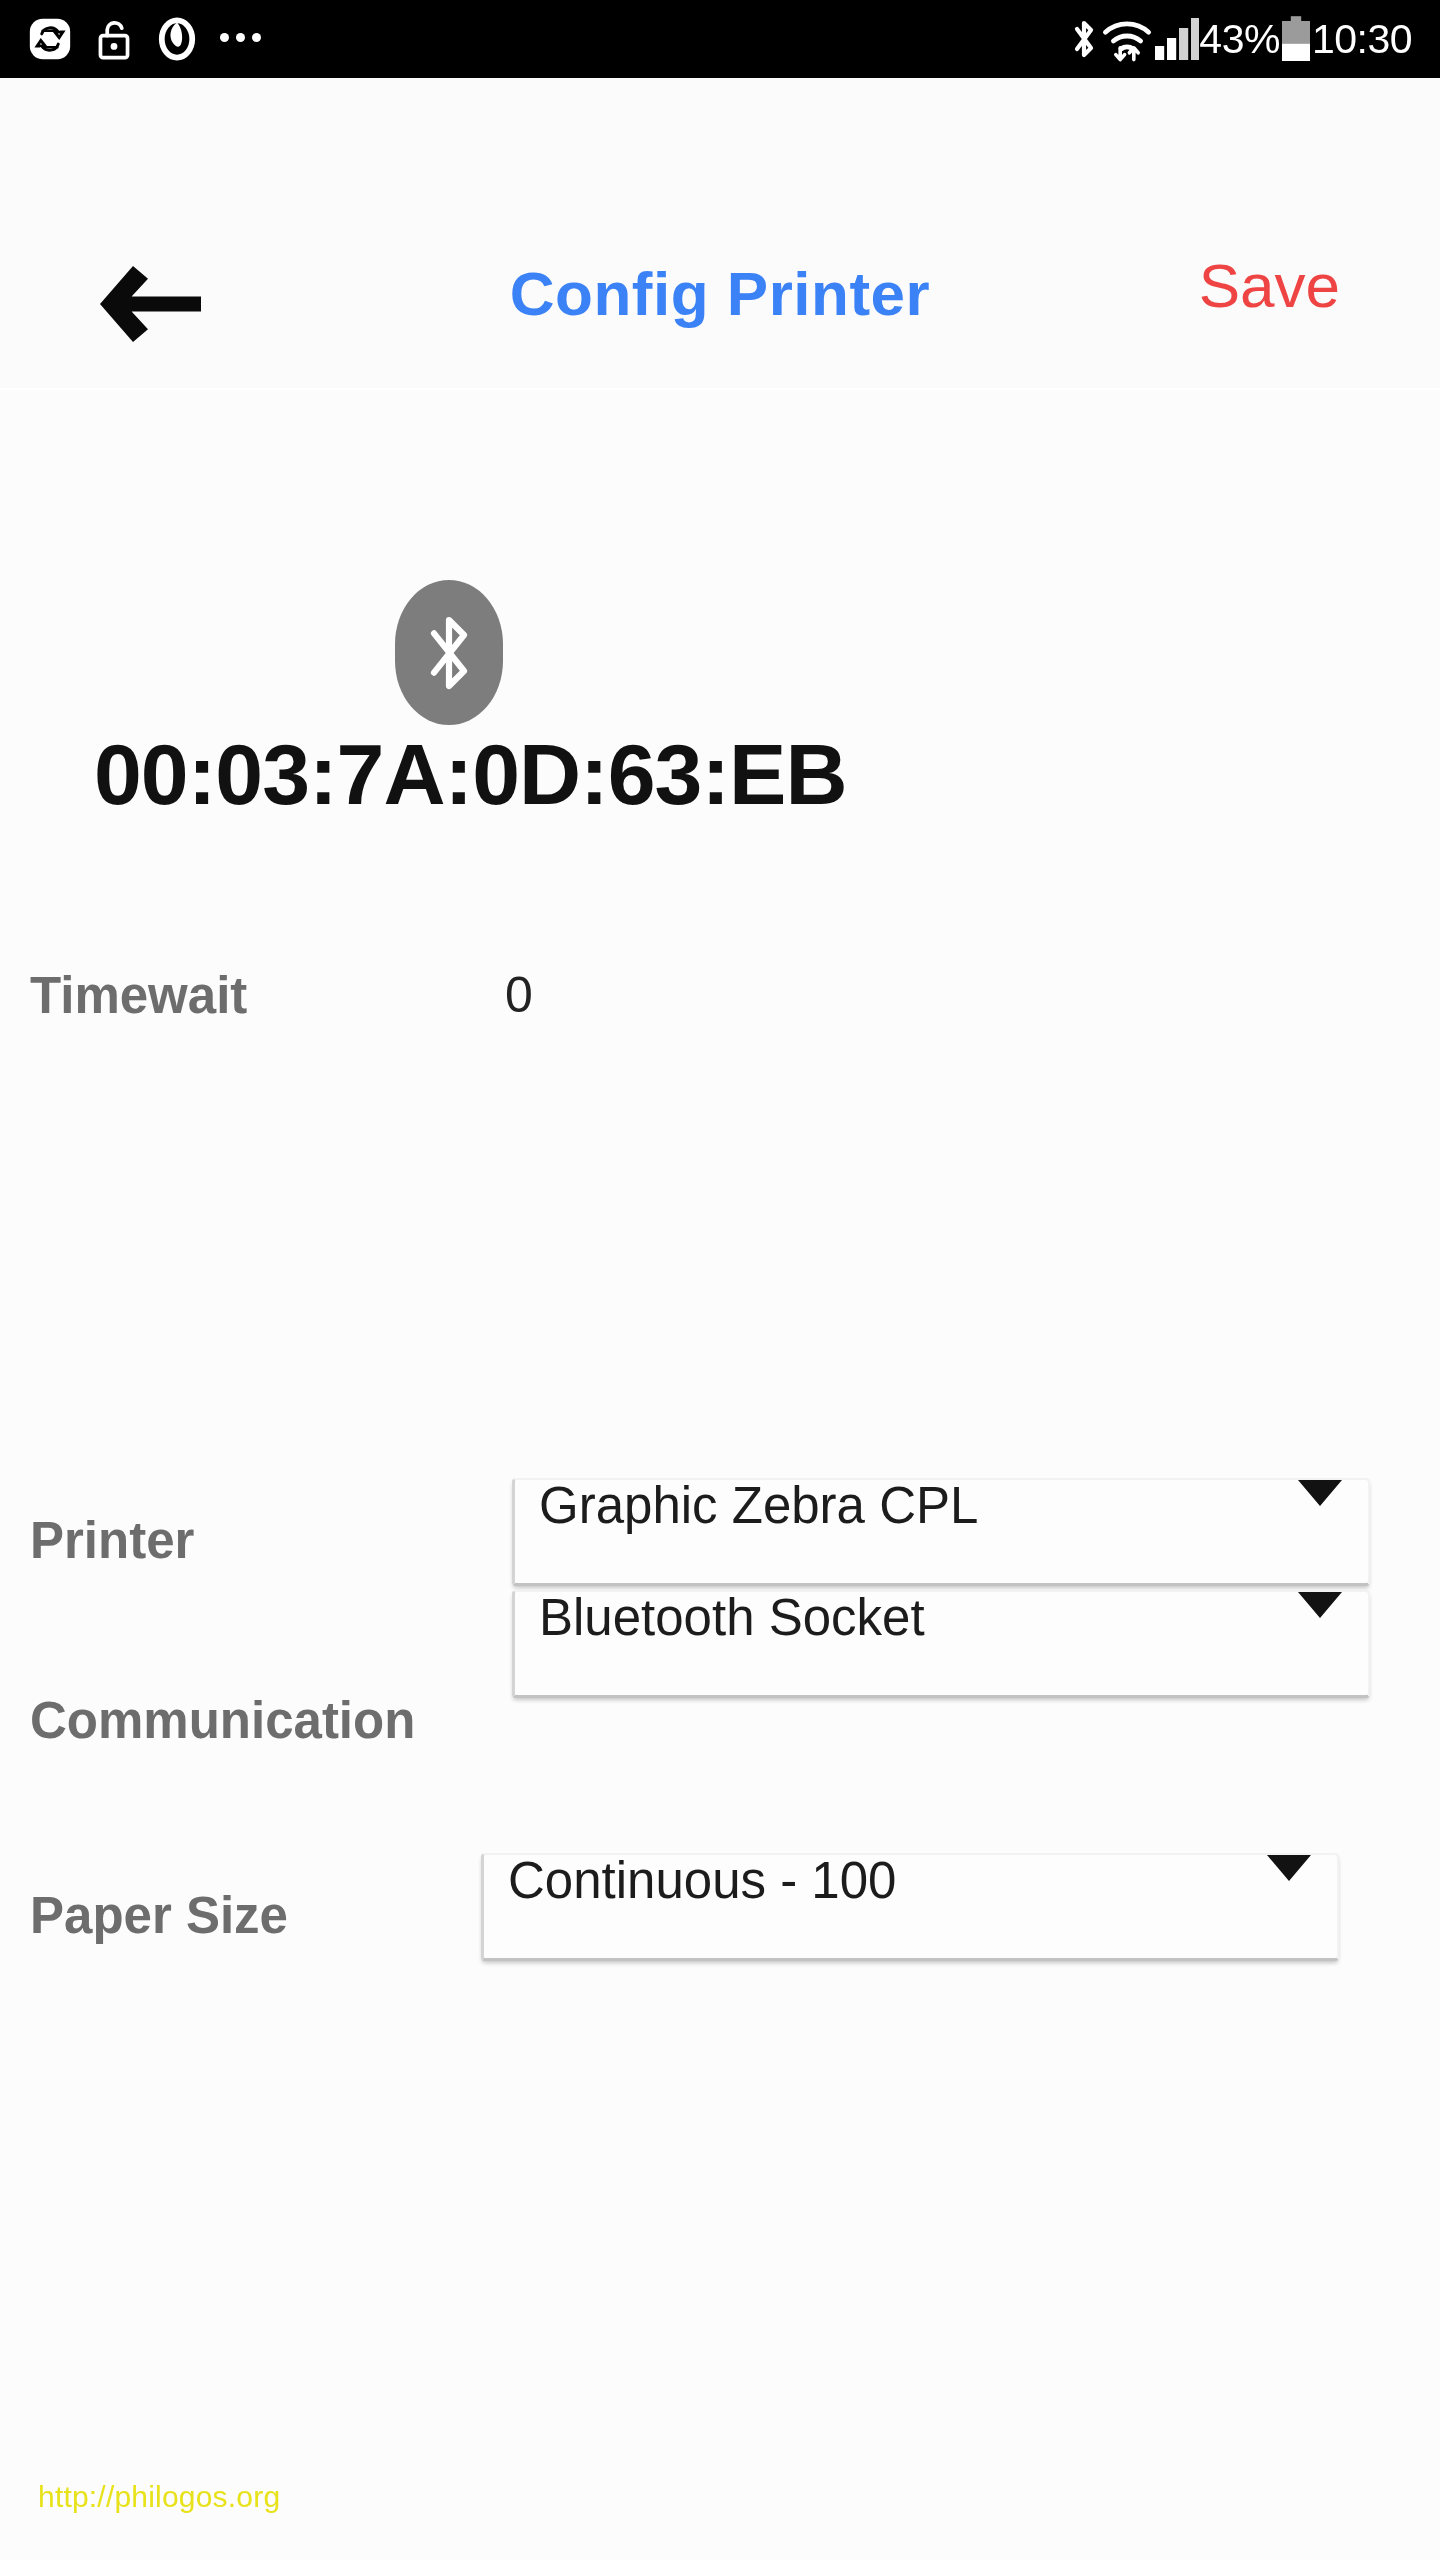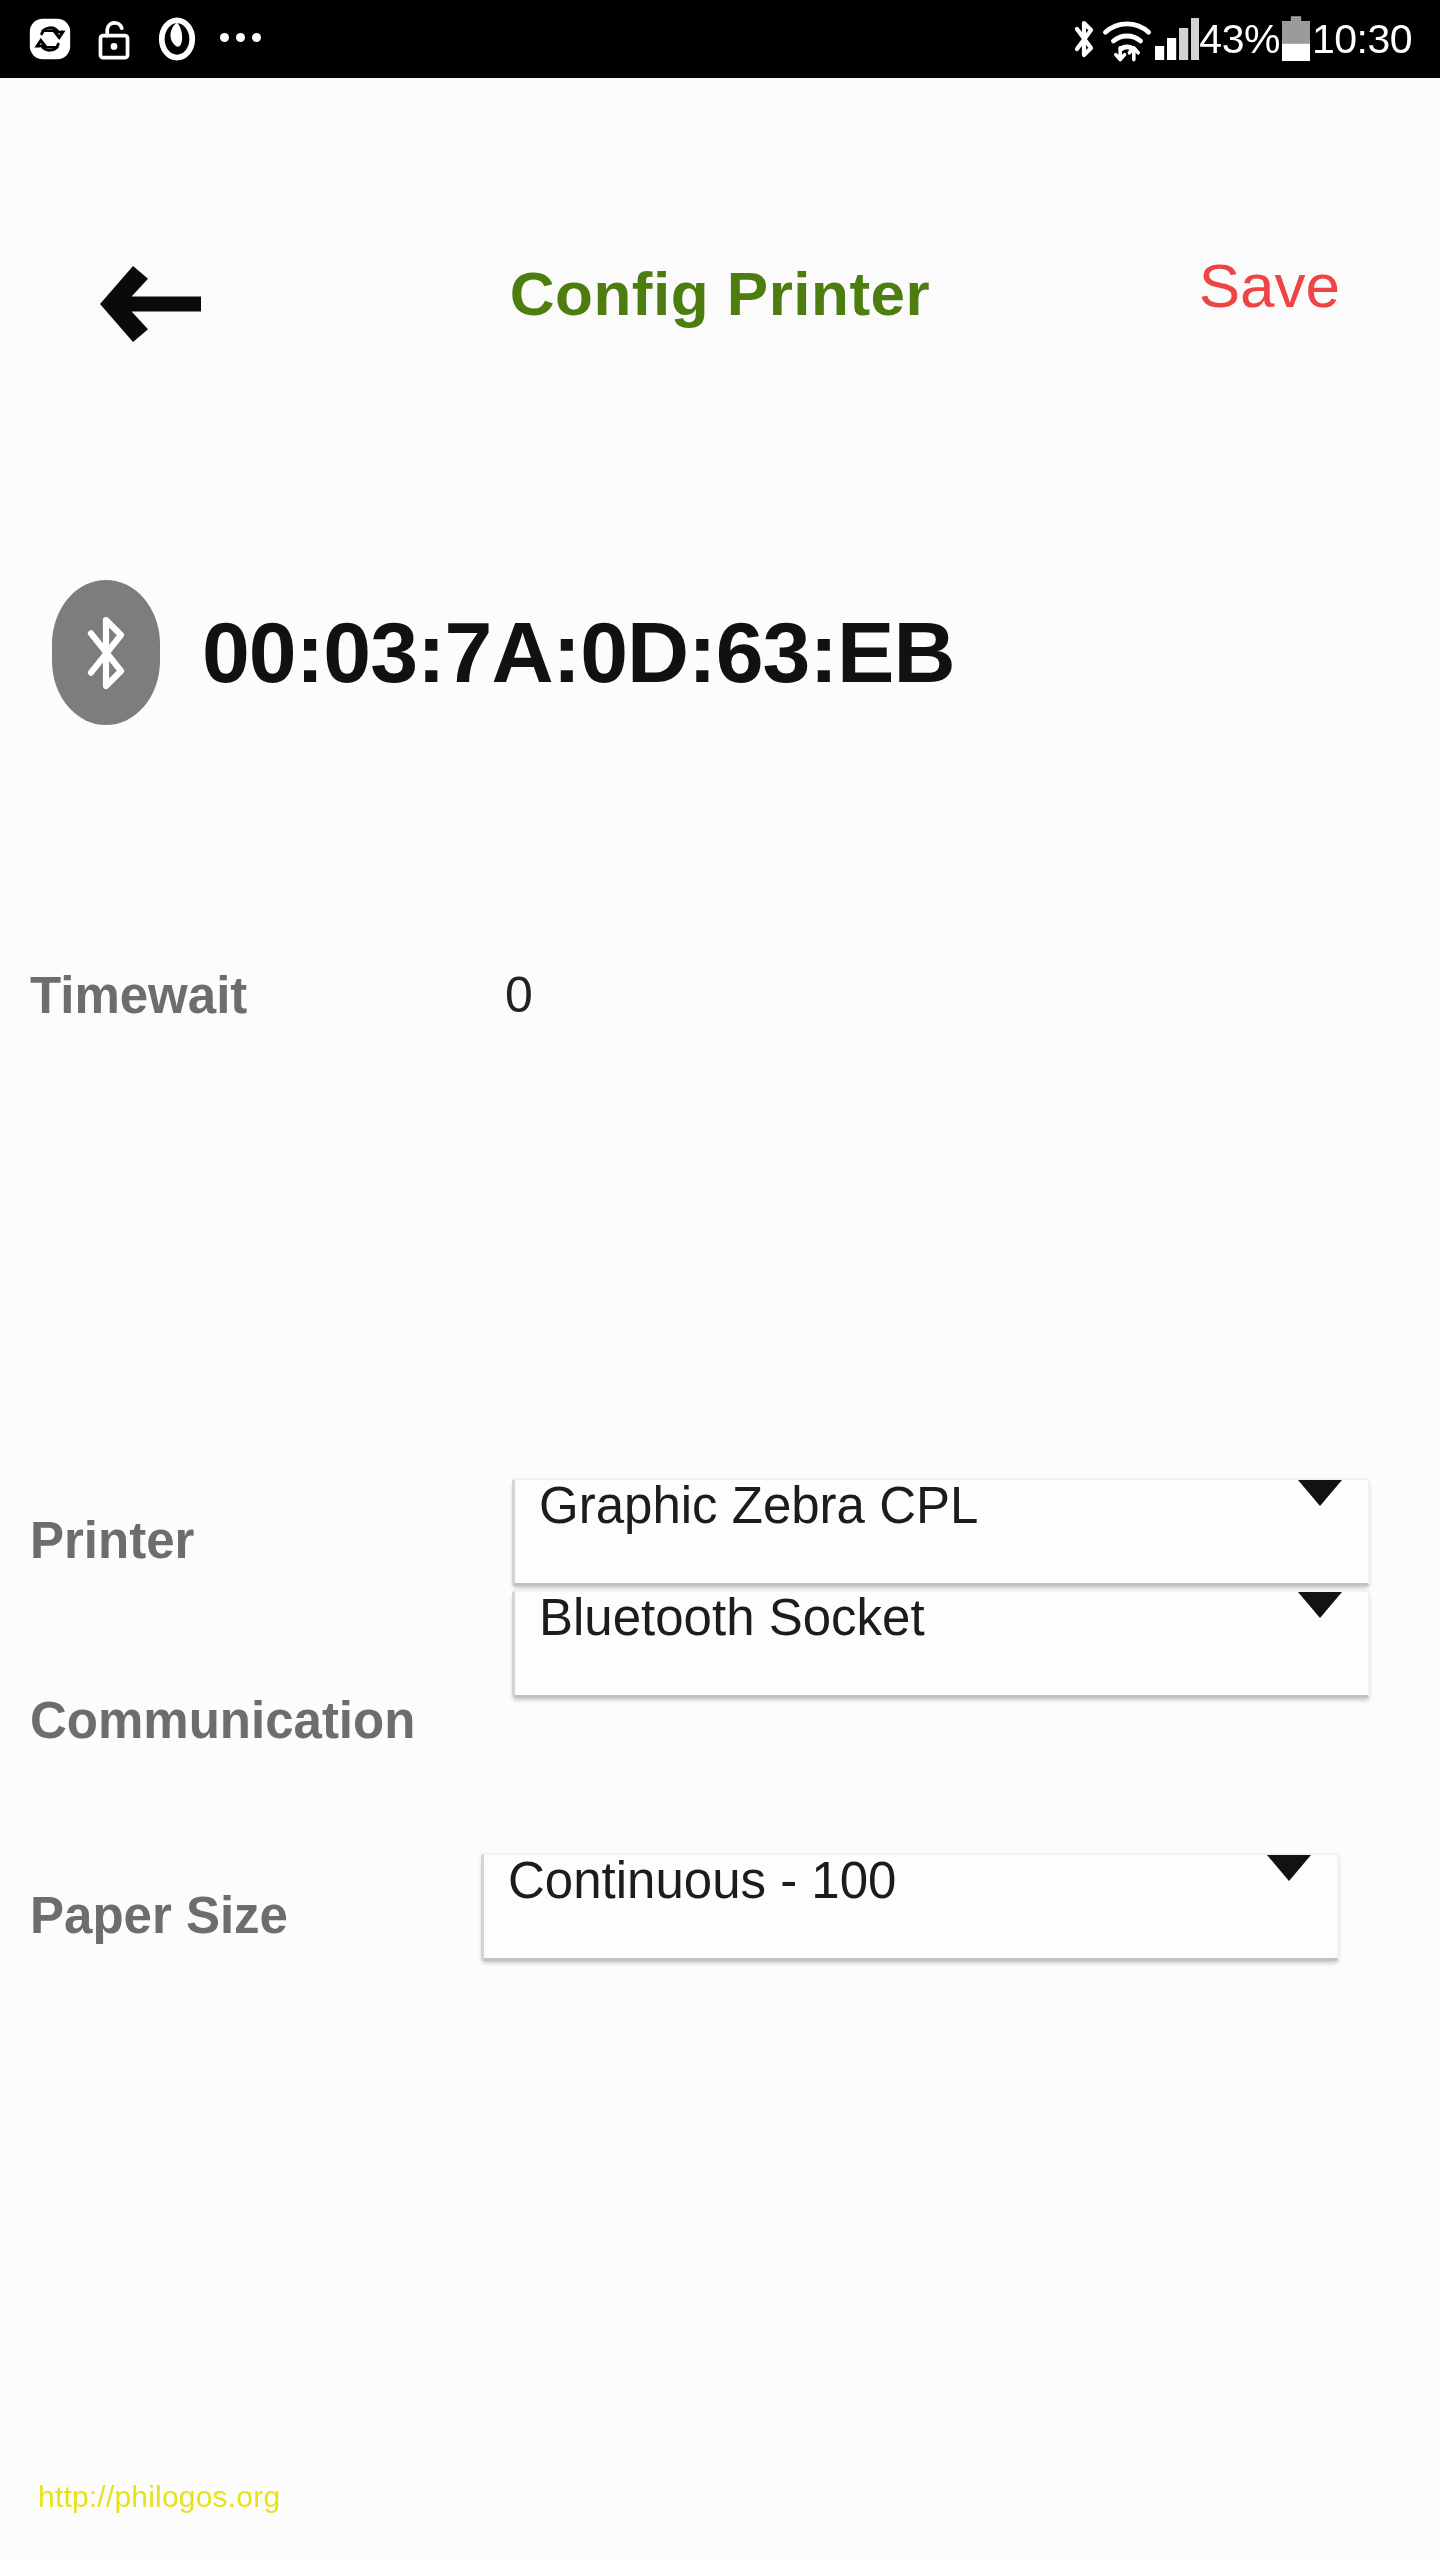--- a/index.html
+++ b/index.html
@@ -82,21 +82,21 @@
     align-items: center;
     justify-content: center;
     cursor: pointer;
   }
   .app-title {
     position: absolute;
     left: 0;
     top: 180px;
     width: 1440px;
     text-align: center;
-    color: #4d7c0f;
+    color: #3b82f6;
     font-size: 62px;
     font-weight: bold;
     letter-spacing: 0.5px;
     font-family: "Liberation Sans", sans-serif;
   }
   .save-btn {
     position: absolute;
     right: 100px;
     top: 172px;
     color: #ef4444;
@@ -122,20 +122,21 @@
     background: #fcfcfc;
   }
 
   
   .device-row {
     position: absolute;
     top: 190px;
     left: 52px;
     display: flex;
     align-items: center;
+    flex-direction: column;
   }
   .bt-badge {
     width: 108px;
     height: 145px;
     border-radius: 54px / 64px;
     background: #7d7d7d;
     display: flex;
     align-items: center;
     justify-content: center;
     flex: none;

